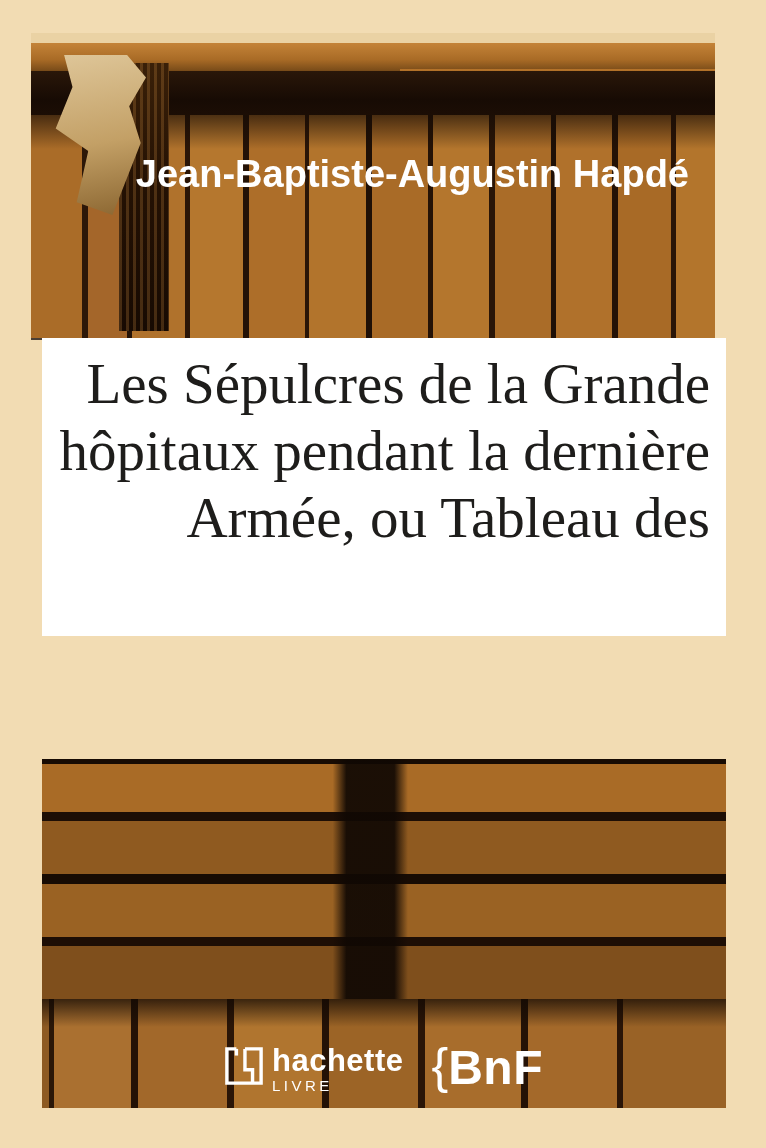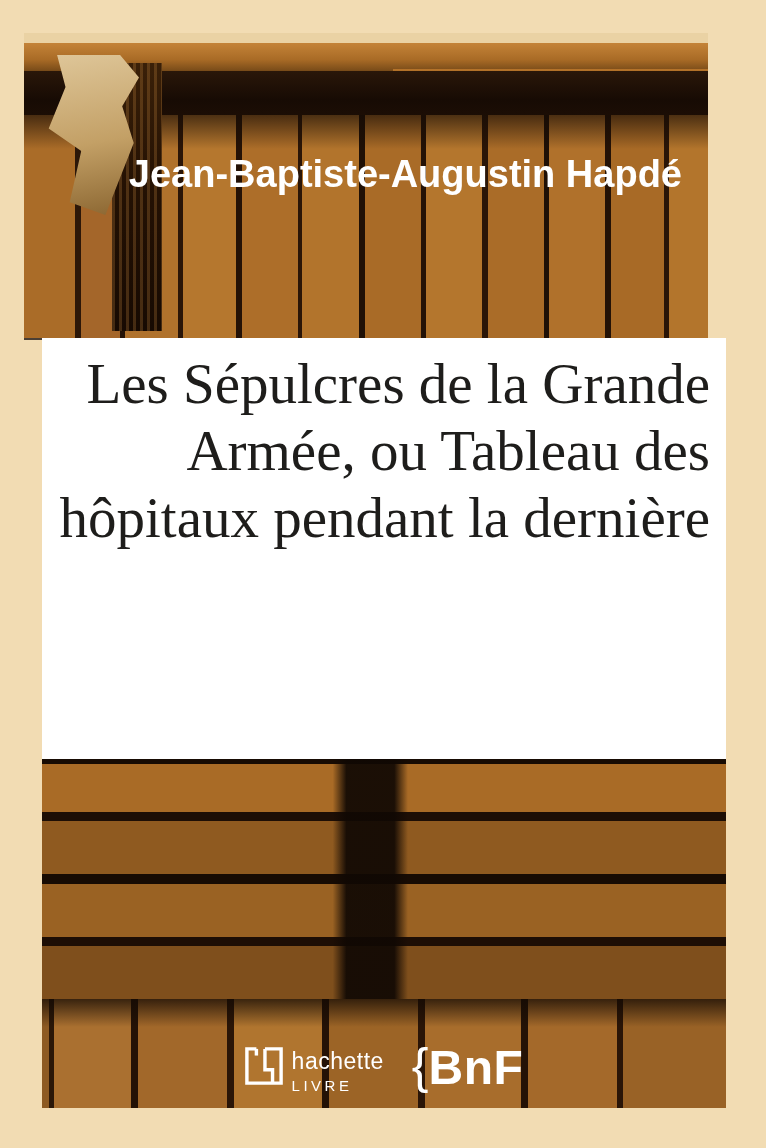--- a/index.html
+++ b/index.html
@@ -5,21 +5,21 @@
   html,body{margin:0;padding:0;background:#f2dcb3;}
   .cover{
     position:relative;
     width:766px;height:1148px;
     background:#f2dcb3;
     overflow:hidden;
     font-family:"Liberation Sans", sans-serif;
   }
   
   .photo-top{
-    position:absolute;left:24px;top:33px;width:684px;height:305px;
+    position:absolute;left:31px;top:33px;width:684px;height:305px;
     background:#24130a;overflow:hidden;
     border-bottom:2px solid rgba(125,118,105,.45);
   }
   .pt-shelf{position:absolute;left:0;top:0;width:100%;height:10px;background:#ead2a4;}
   .pt-lying{
     position:absolute;left:0;top:10px;width:100%;height:30px;
     background:linear-gradient(180deg,#c48338 0%,#a96b26 55%,#6f4516 100%);
   }
   .pt-lying2{
     position:absolute;right:0;top:36px;width:46%;height:36px;
@@ -59,21 +59,21 @@
     background:linear-gradient(170deg,#dfc79a 0%,#c3a066 55%,#8a6530 100%);
     clip-path:polygon(22% 0,82% 0,100% 14%,84% 32%,95% 55%,68% 100%,34% 92%,45% 60%,14% 46%,30% 20%);
   }
   .author{
     position:absolute;right:26px;top:118px;
     font-size:38px;line-height:46px;font-weight:700;color:#ffffff;
     white-space:nowrap;
   }
   
   .title-band{
-    position:absolute;left:42px;top:338px;width:684px;height:421px;
+    position:absolute;left:42px;top:338px;width:684px;height:298px;
     background:#ffffff;
     box-sizing:border-box;
     padding:12px 16px 4px 0;
     text-align:right;
   }
   .title-line{
     font-family:"Liberation Serif", serif;
     font-size:57px;line-height:67px;color:#1e1d1b;
     white-space:nowrap;
   }
@@ -108,21 +108,21 @@
   }
   
   .logos{
     position:absolute;left:0;top:288px;width:100%;
     display:flex;justify-content:center;align-items:flex-start;gap:28px;
     color:#ffffff;
   }
   .hachette{display:flex;align-items:flex-start;gap:9px;}
   .hachette-icon{display:block;}
   .hachette-text{display:flex;flex-direction:column;}
-  .hachette-word{font-size:23px;line-height:30px;font-weight:400;letter-spacing:.5px;margin-top:-1px;}
+  .hachette-word{font-size:31px;line-height:30px;font-weight:700;letter-spacing:.5px;margin-top:-1px;}
   .hachette-livre{font-size:15px;line-height:16px;font-weight:400;letter-spacing:3.5px;margin-top:2px;}
   .bnf{display:flex;align-items:flex-start;margin-top:2px;}
   .bnf-brace{font-size:50px;line-height:42px;font-weight:500;margin-top:-4px;}
   .bnf-word{font-size:48px;line-height:42px;font-weight:700;letter-spacing:.5px;margin-top:-2px;}
 </style>
 </head>
 <body>
 
 <div class="cover">
 
@@ -132,22 +132,22 @@
     <div class="pt-lying2"></div>
     <div class="pt-shadow"></div>
     <div class="pt-books"></div>
     <div class="pt-tornspine"></div>
     <div class="pt-fragment"></div>
     <div class="author">Jean-Baptiste-Augustin Hapdé</div>
   </div>
 
   <div class="title-band">
     <div class="title-line">Les Sépulcres de la Grande</div>
+    <div class="title-line">hôpitaux pendant la dernière</div>
     <div class="title-line">Armée, ou Tableau des</div>
-    <div class="title-line">hôpitaux pendant la dernière</div>
   </div>
 
   <div class="photo-bottom">
     <div class="pb-rows"></div>
     <div class="pb-lower"></div>
 
     <div class="logos">
 
       <div class="hachette">
         <span class="hachette-icon">

